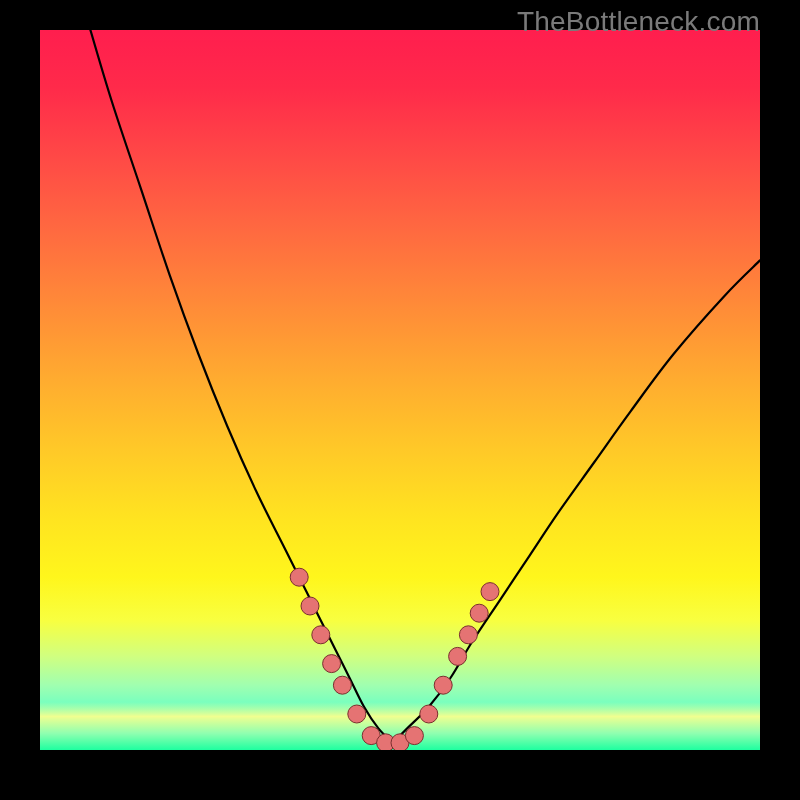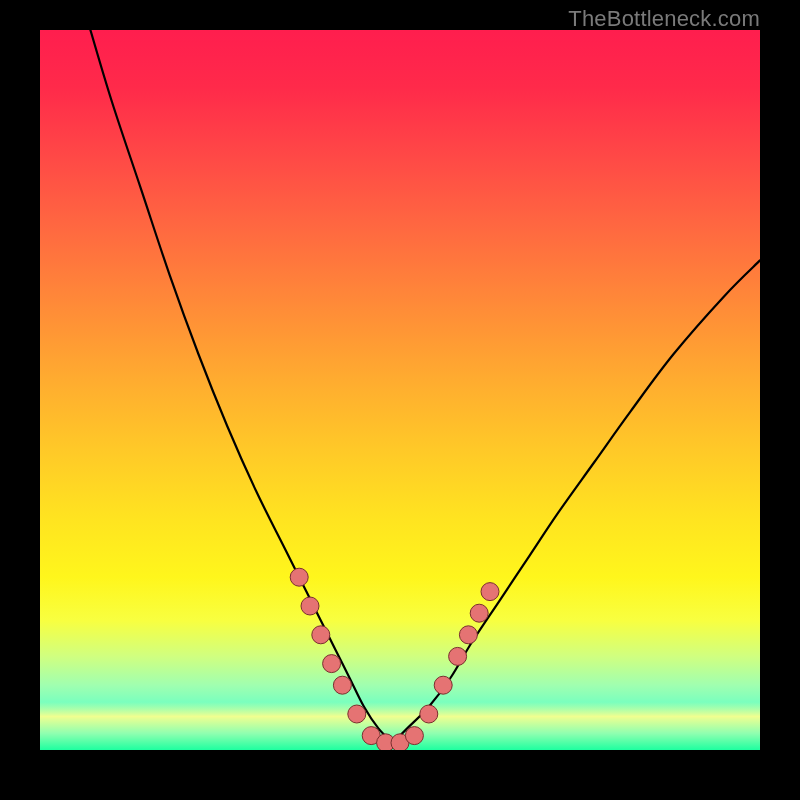--- a/index.html
+++ b/index.html
@@ -48,21 +48,21 @@
     );
   }
 
   .svg-layer { position: absolute; inset: 0; }
 
   .attribution {
     position: absolute;
     top: 6px;
     right: 40px;
     color: #7a7a7a;
-    font-size: 22px;
+    font-size: 28px;
     font-weight: 500;
     letter-spacing: 0.2px;
   }
 </style>
 </head>
 <body>
 
 <div class="frame">
   <div class="gradient-bg"></div>
   <div class="bottom-band"></div>

